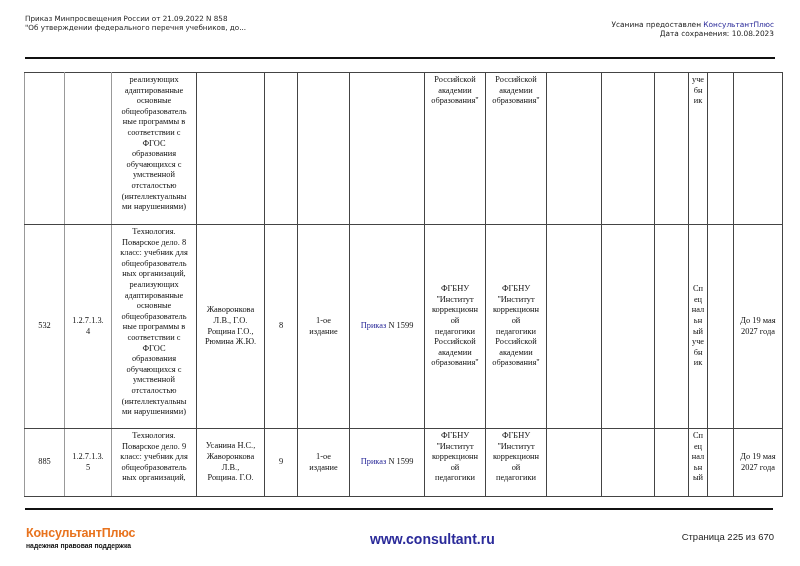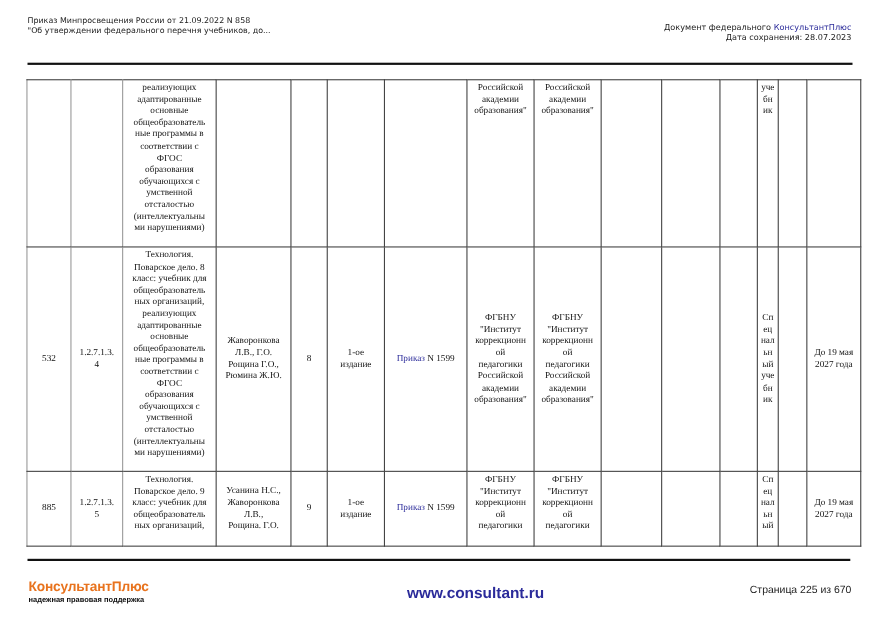--- a/index.html
+++ b/index.html
@@ -23,22 +23,22 @@
 </style>
 </head>
 <body>
 
 <div class="hdr-left">
   <div>Приказ Минпросвещения России от 21.09.2022 N 858</div>
   <div>"Об утверждении федерального перечня учебников, до...</div>
 </div>
 
 <div class="hdr-right">
-  <div><span>Документ федерального </span><span class="brand">КонсультантПлюс</span></div>
-  <div>Дата сохранения: 28.07.2023</div>
+  <div><span>Усанина предоставлен </span><span class="brand">КонсультантПлюс</span></div>
+  <div>Дата сохранения: 10.08.2023</div>
 </div>
 
 <div class="rule-top"></div>
 
 <table class="grid">
   <colgroup>
     <col style="width:40px">
       <col style="width:47px">
       <col style="width:85px">
       <col style="width:68px">

